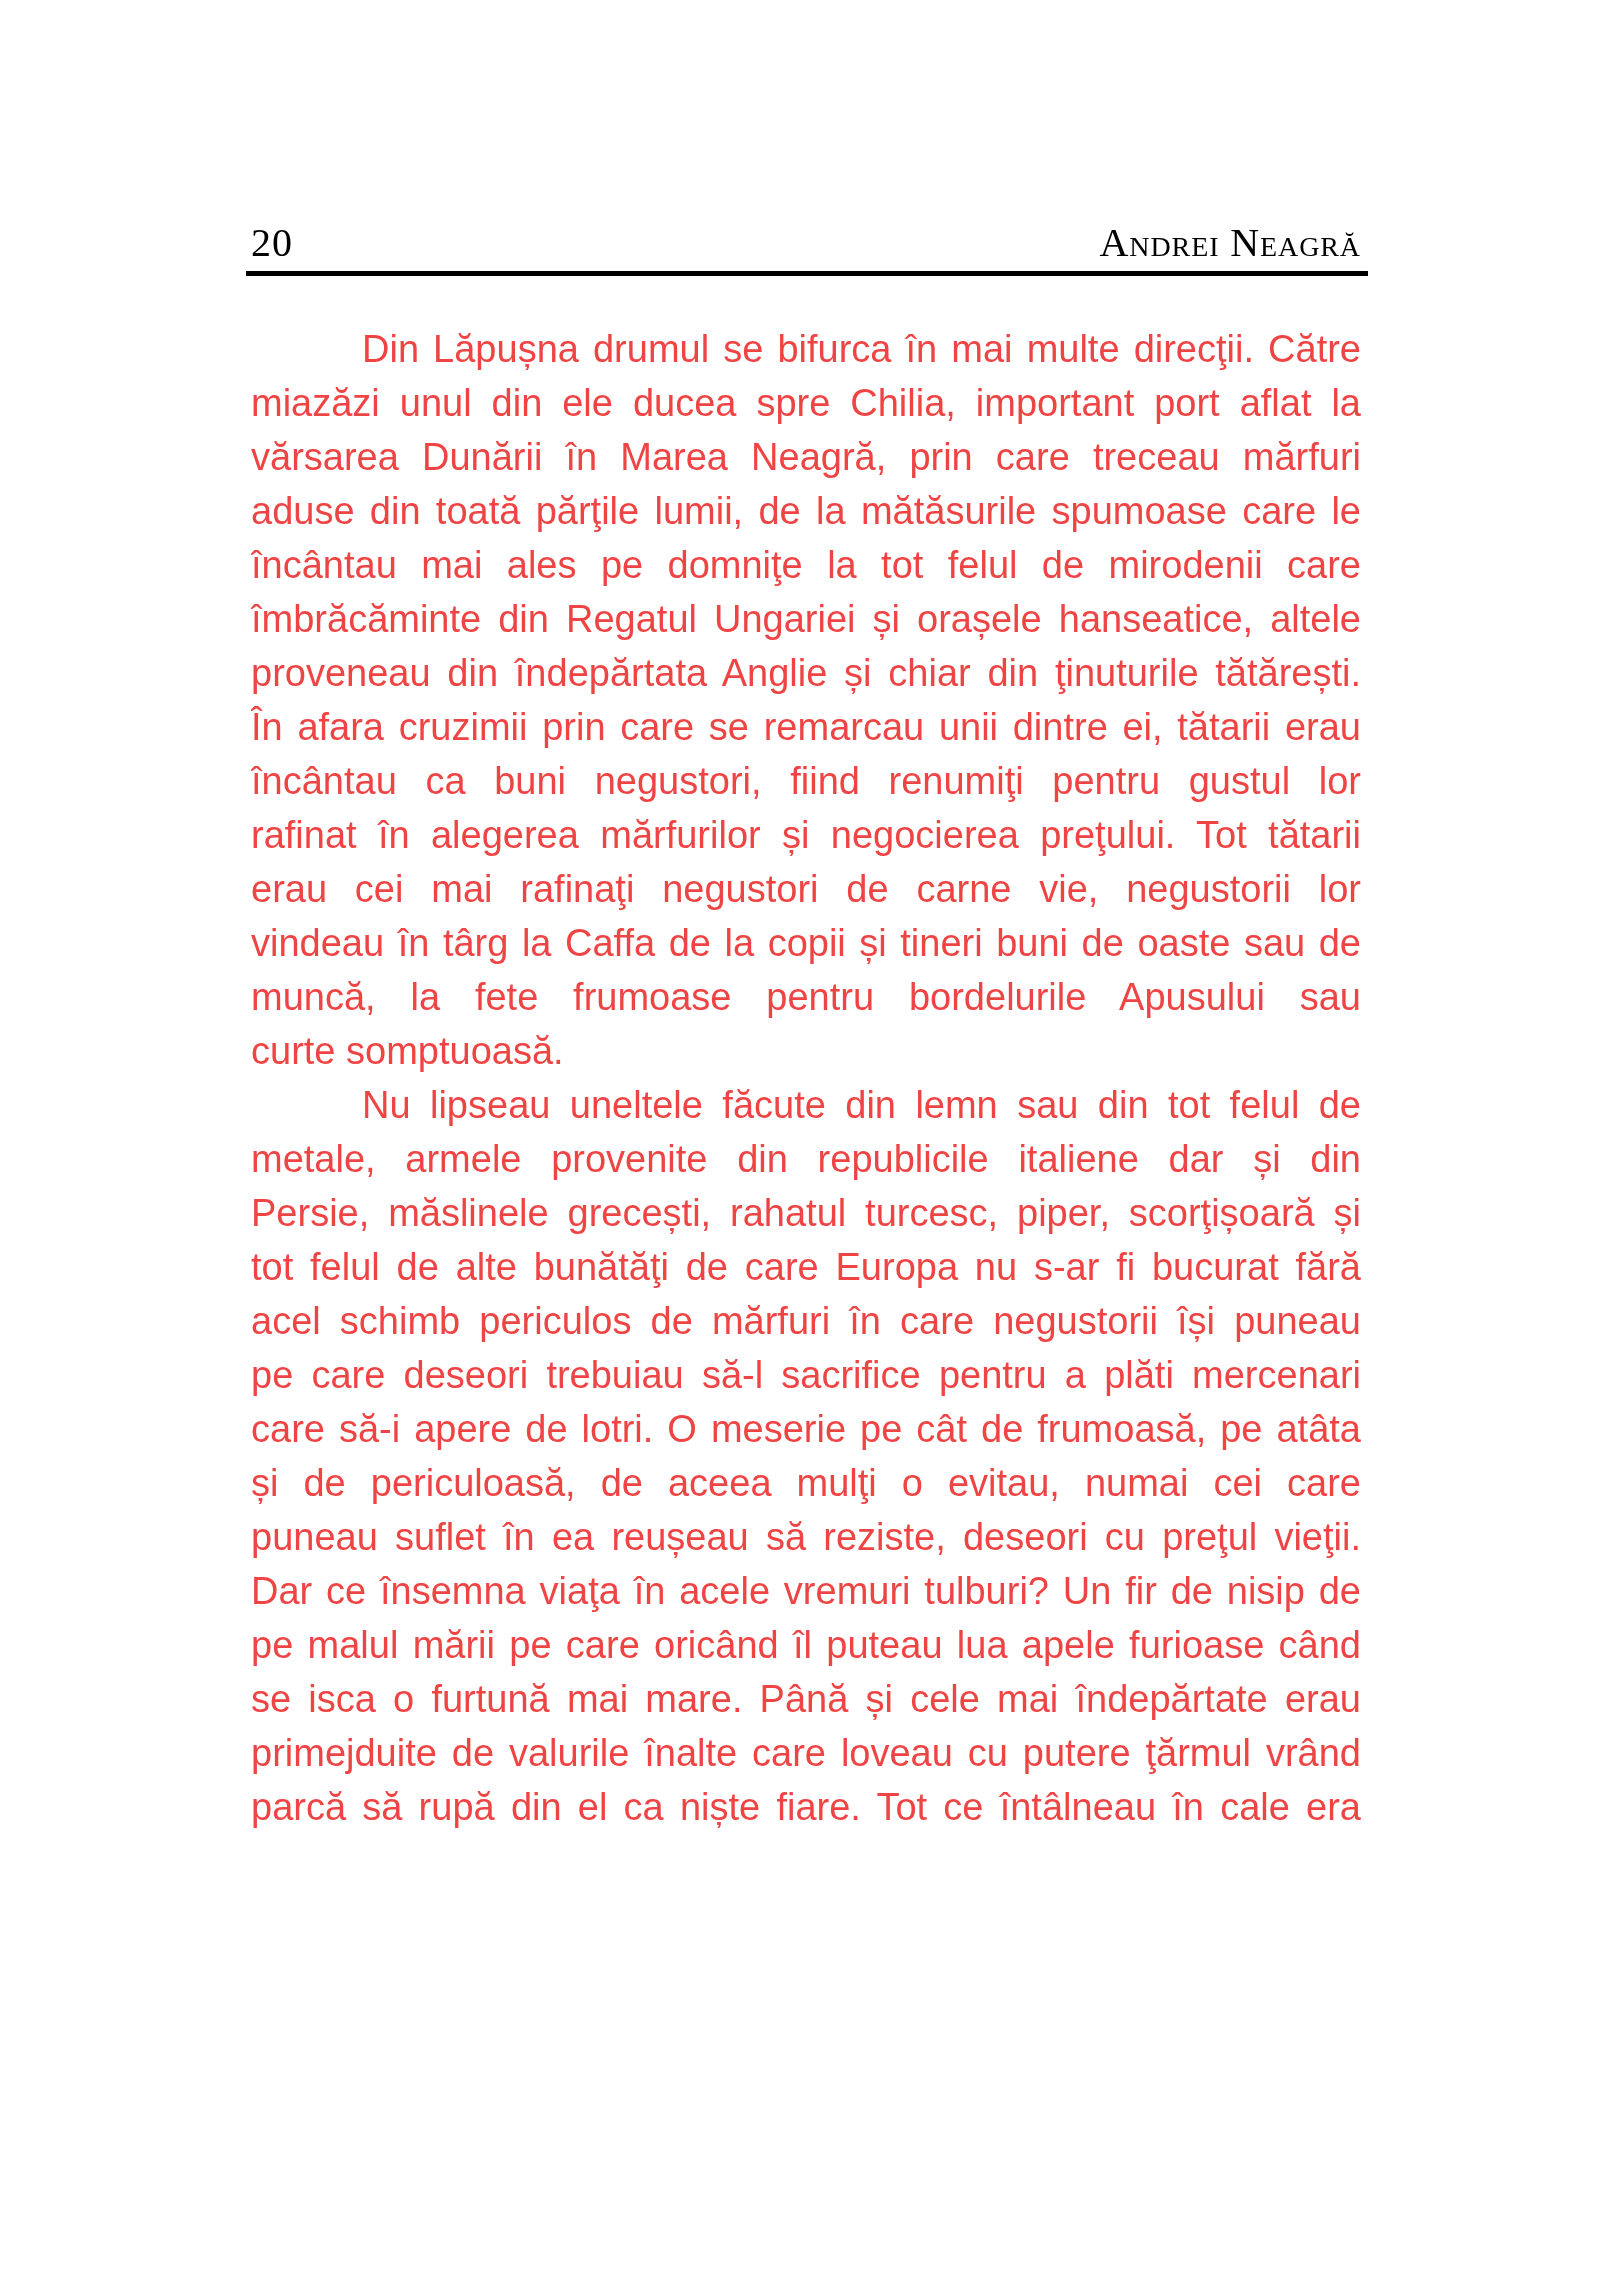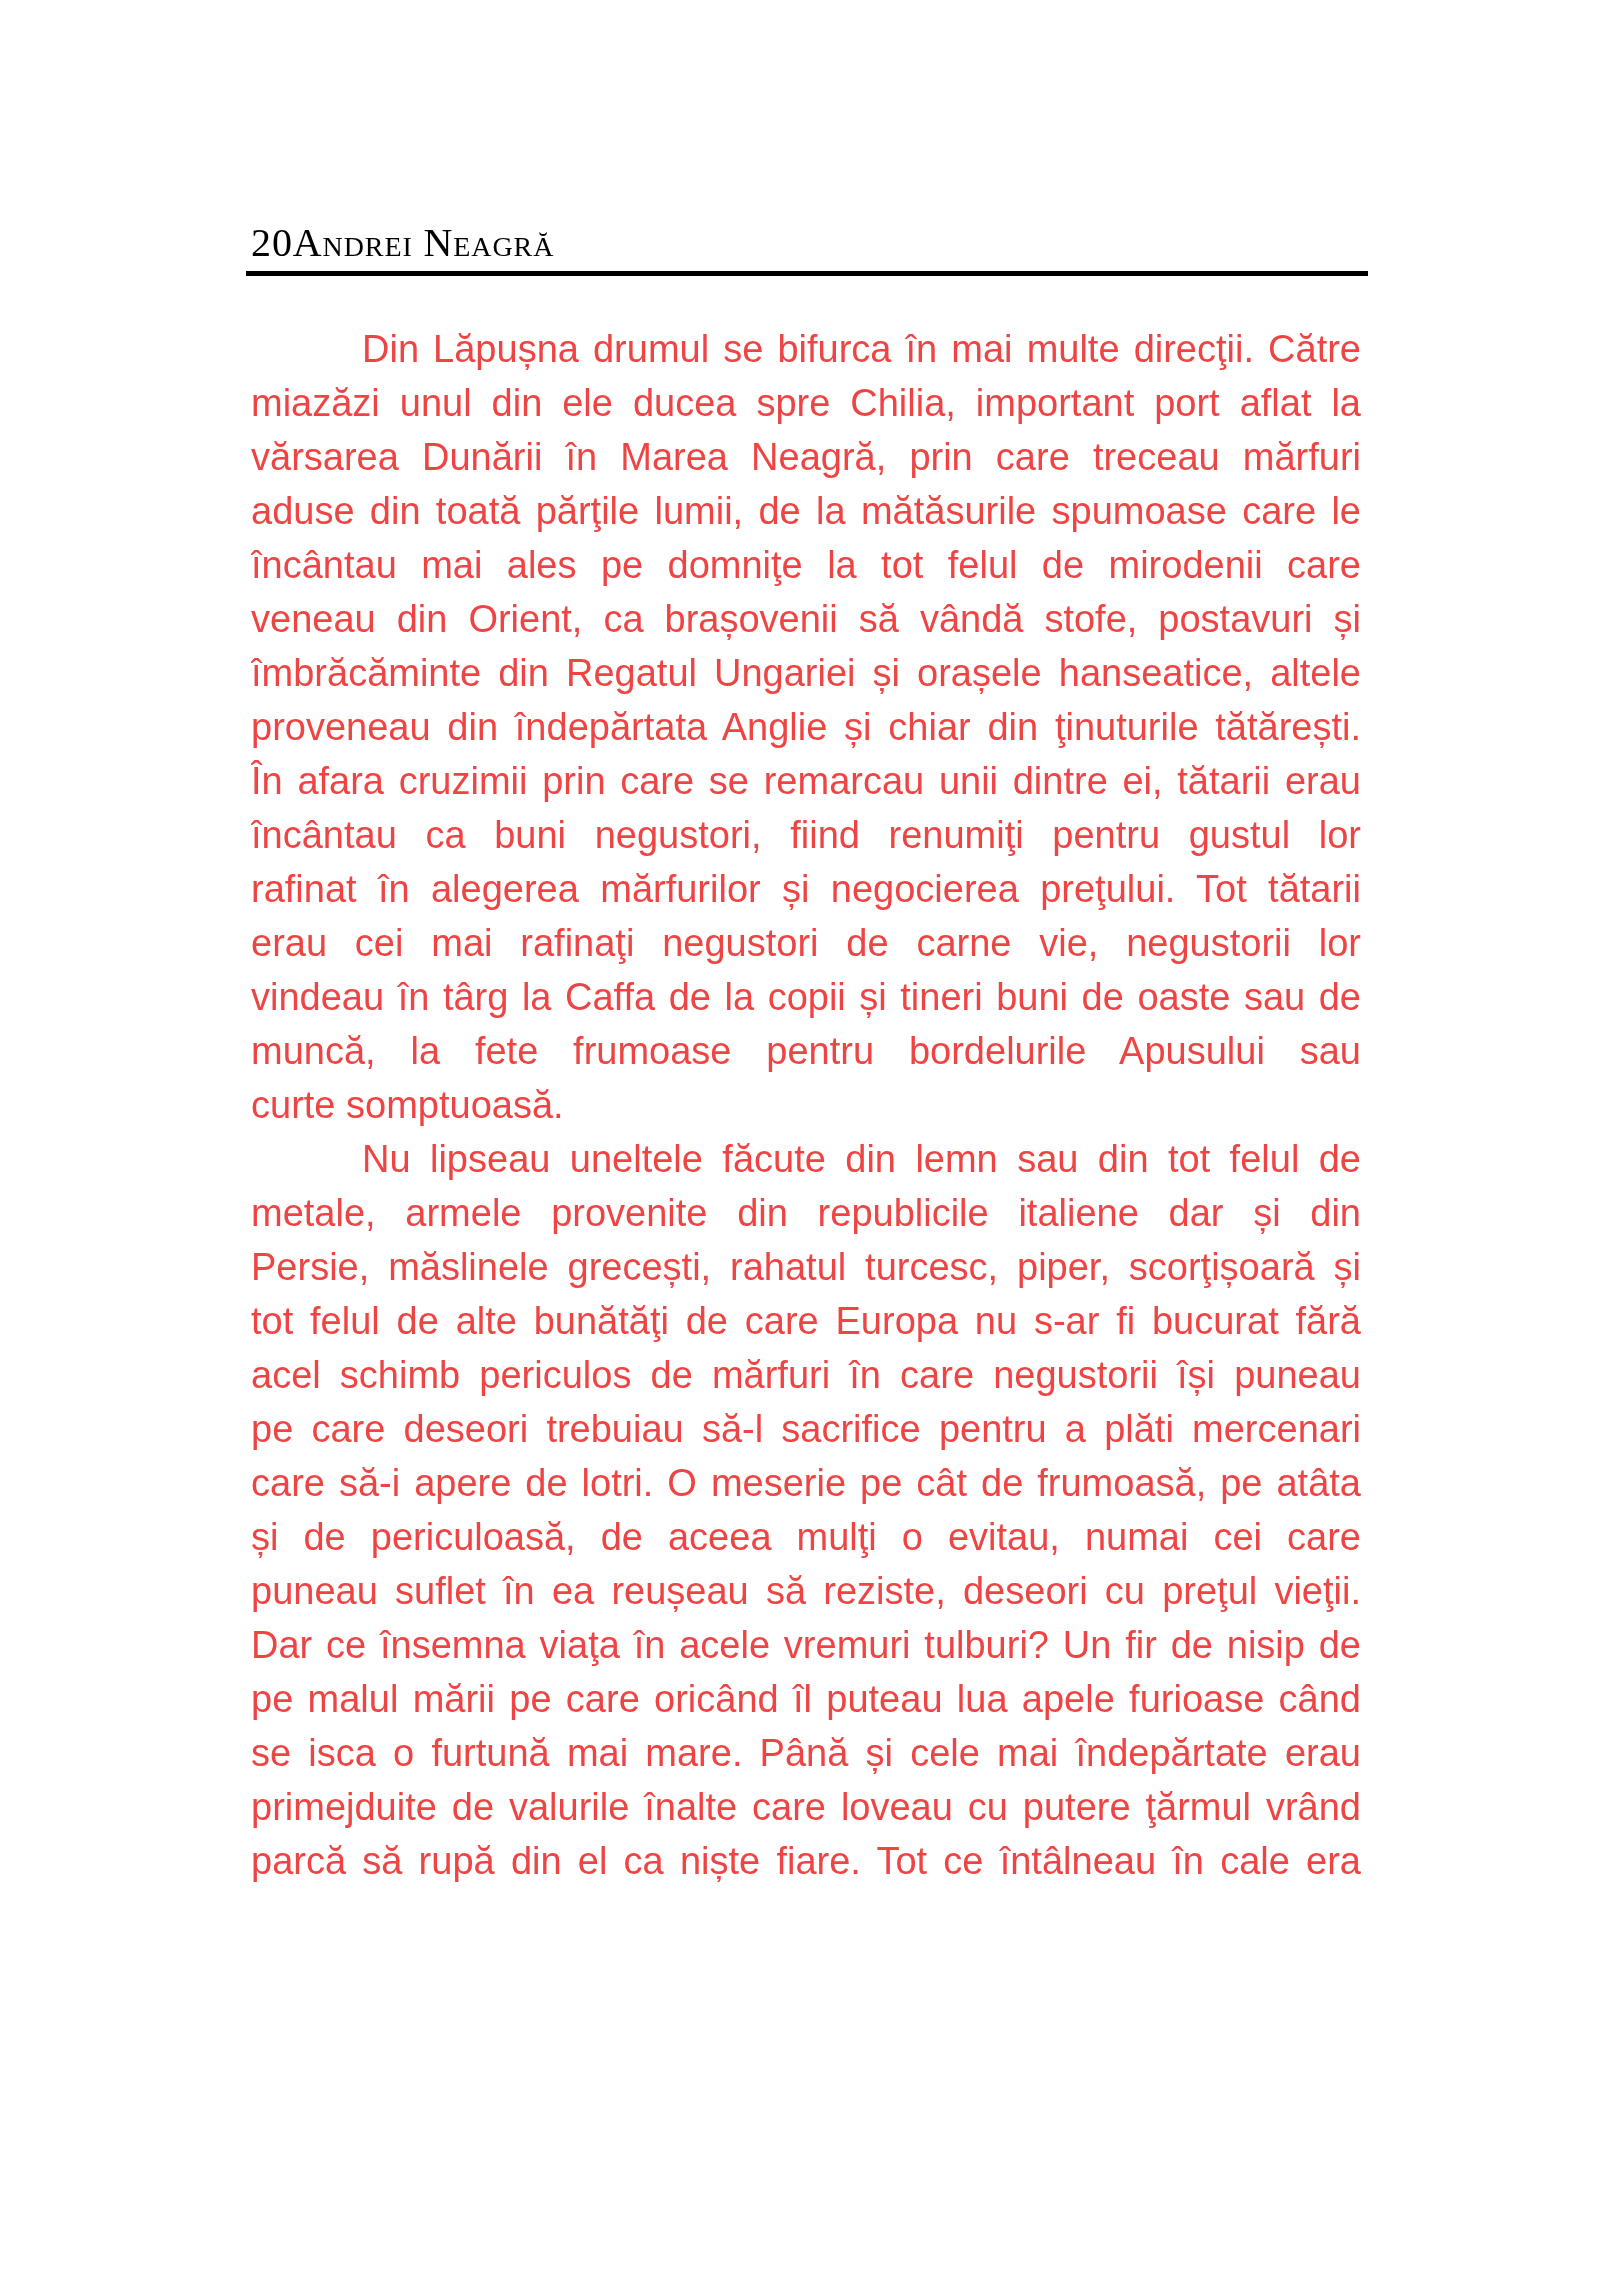--- a/index.html
+++ b/index.html
@@ -21,21 +21,21 @@
     top: 0;
     width: 1110px;
     height: 100%;
   }
   .page-header {
     position: absolute;
     top: 215px;
     left: 0;
     width: 100%;
     display: flex;
-    justify-content: flex-start;
+    justify-content: space-between;
     align-items: baseline;
     font-family: "Liberation Serif", serif;
     font-size: 40px;
     line-height: 55px;
   }
   .page-number {
     letter-spacing: 0.9px;
   }
   .author {
     font-variant: small-caps;
@@ -86,21 +86,20 @@
       <span class="author">Andrei Neagră</span>
     </div>
     <div class="header-rule"></div>
     <div class="page-body">
         <div class="paragraph">
           <div class="jline indent">Din Lăpușna drumul se bifurca în mai multe direcţii. Către</div>
           <div class="jline">miazăzi unul din ele ducea spre Chilia, important port aflat la</div>
           <div class="jline">vărsarea Dunării în Marea Neagră, prin care treceau mărfuri</div>
           <div class="jline">aduse din toată părţile lumii, de la mătăsurile spumoase care le</div>
           <div class="jline">încântau mai ales pe domniţe la tot felul de mirodenii care</div>
-          <div class="jline">veneau din Orient, ca brașovenii să vândă stofe, postavuri și</div>
           <div class="jline">îmbrăcăminte din Regatul Ungariei și orașele hanseatice, altele</div>
           <div class="jline">proveneau din îndepărtata Anglie și chiar din ţinuturile tătărești.</div>
           <div class="jline">În afara cruzimii prin care se remarcau unii dintre ei, tătarii erau</div>
           <div class="jline">încântau ca buni negustori, fiind renumiţi pentru gustul lor</div>
           <div class="jline">rafinat în alegerea mărfurilor și negocierea preţului. Tot tătarii</div>
           <div class="jline">erau cei mai rafinaţi negustori de carne vie, negustorii lor</div>
           <div class="jline">vindeau în târg la Caffa de la copii și tineri buni de oaste sau de</div>
           <div class="jline">muncă, la fete frumoase pentru bordelurile Apusului sau</div>
           <div class="jline para-end">curte somptuoasă.</div>
         </div>

